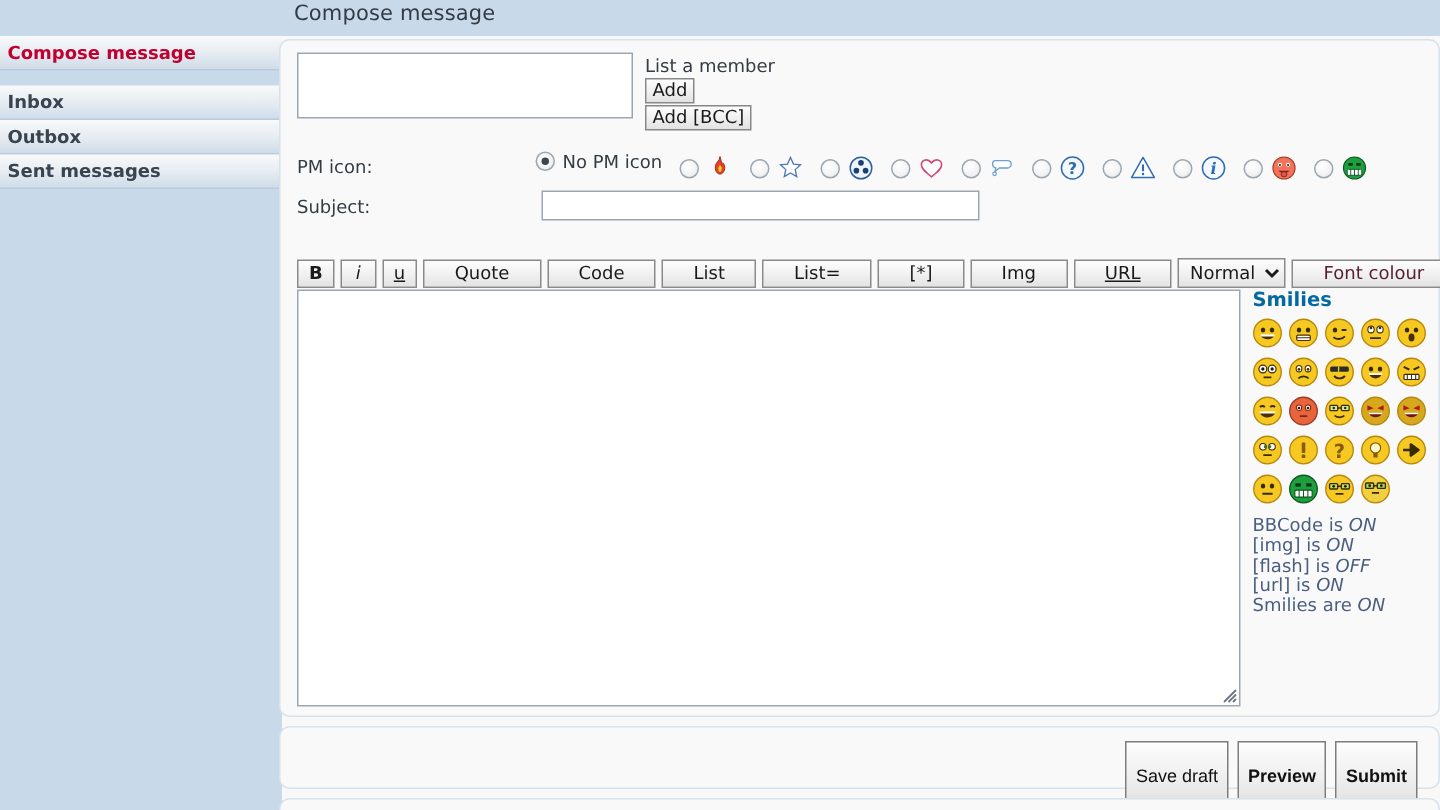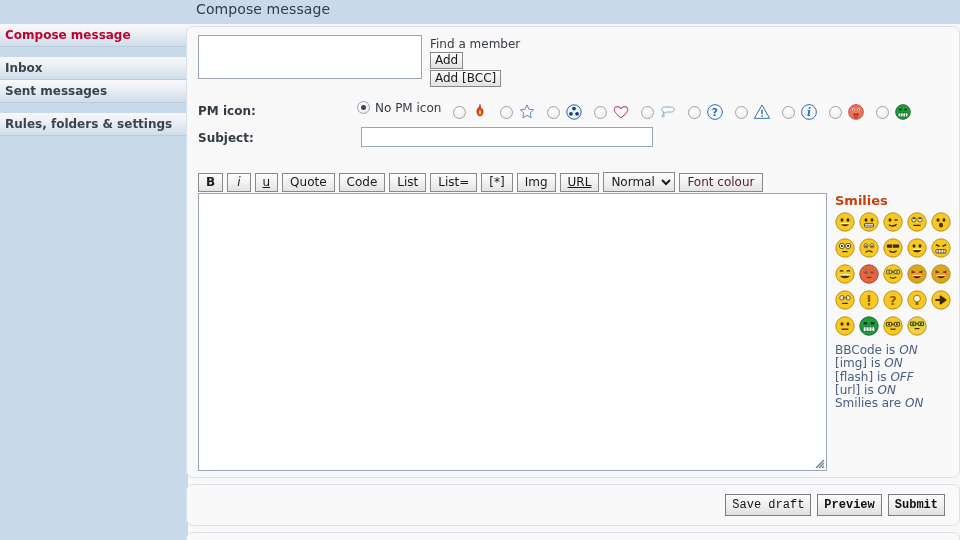--- a/index.html
+++ b/index.html
@@ -101,21 +101,21 @@
     padding: 0px 4px;
     line-height: 15px;
     cursor: pointer;
   }
   #addbtn { position: absolute; left: 243px; top: 25px; }
   #addbccbtn { position: absolute; left: 243px; top: 43px; }
 
   
   .flabel {
     position: absolute;
-    font-size: 12px; font-weight: bold; color: #333b44; text-align: center;
+    font-size: 12px; font-weight: normal; color: #333b44; text-align: center;
   }
   #lbl-pmicon { left: 11px; top: 77px; }
   #lbl-subject { left: 11px; top: 104px; }
 
   
   #pmicons {
     position: absolute; left: 170px; top: 74px;
     display: flex; height: 22px;
   }
   .radio {
@@ -148,21 +148,21 @@
   
   #toolbar {
     position: absolute; left: 11px; top: 145px;
     display: flex; align-items: center; gap: 4px;
   }
   .tbtn {
     font-family: "DejaVu Sans", "Liberation Sans", sans-serif;
     font-size: 12px; color: #1a1a1a;
     background: linear-gradient(to bottom,#fdfdfd 0%,#f0f0f0 55%,#e3e3e3 100%);
     border: 1px solid #8a8a8a;
-    padding: 1px 7px; line-height: 15px;
+    padding: 1px 20px; line-height: 15px;
     cursor: pointer; white-space: nowrap;
   }
   .tbtn.b { font-weight: bold; padding: 1px 7px; }
   .tbtn.i { font-style: italic; padding: 1px 9px; }
   .tbtn.u { text-decoration: underline; padding: 1px 7px; }
   .tbtn.url { text-decoration: underline; }
   #fontsize {
     font-family: "DejaVu Sans", "Liberation Sans", sans-serif;
     font-size: 12px;
     background: linear-gradient(to bottom,#fdfdfd 0%,#f0f0f0 55%,#e3e3e3 100%);
@@ -188,21 +188,21 @@
     padding: 3px;
   }
   #grip {
     position: absolute; right: 2px; bottom: 2px;
     width: 12px; height: 12px; pointer-events: none;
   }
 
   
   #smilies-panel { position: absolute; left: 648px; top: 166px; width: 118px; }
   #smilies-title {
-    font-size: 13px; font-weight: bold; color: #c2410c;
+    font-size: 13px; font-weight: bold; color: #0369a1;
     margin-bottom: 4px;
   }
   #smilies-grid {
     display: grid;
     grid-template-columns: repeat(5, 24px);
     grid-auto-rows: 24px;
     gap: 2px 0px;
   }
   .smi { width: 20px; height: 20px; display: block; cursor: pointer; }
   #bbstatus {
@@ -210,25 +210,25 @@
     font-size: 12px; color: #4a5e80; line-height: 13.3px;
   }
   #bbstatus .v { font-style: italic; margin-top: 36px; }
 
   
   #actions {
     position: absolute; right: 14px; top: 9px;
     display: flex; gap: 6px; align-items: center;
   }
   .abtn {
-    font-family: Liberation Mono, monospace;
+    font-family: Liberation Sans, sans-serif;
     font-size: 12px; color: #111111;
     background: linear-gradient(to bottom,#fdfdfd 0%,#eeeeee 55%,#e0e0e0 100%);
     border: 1px solid #7d7d7d;
-    padding: 2px 6px; line-height: 16px;
+    padding: 14px 6px; line-height: 16px;
     cursor: pointer;
   }
   .abtn.bold { font-weight: bold; }
 
   
   #chkrow {
     position: absolute; left: 12px; top: 6px;
     display: flex; align-items: center; gap: 5px;
   }
   #chklabel { font-size: 12px; color: #333b44; }
@@ -239,31 +239,31 @@
 <div id="below"></div>
 
 <div id="topband"></div>
 <div id="page-title">Compose message</div>
 
 <div id="sidebar">
   <div id="sidebar-groups">
       <div class="side-item active"><span>Compose message</span></div>
       <div class="side-gap"></div>
       <div class="side-item"><span>Inbox</span></div>
+      <div class="side-item"><span>Outbox</span></div>
       <div class="side-item"><span>Sent messages</span></div>
       <div class="side-gap"></div>
-      <div class="side-item"><span>Rules, folders &amp; settings</span></div>
     </div>
 </div>
 
 <div id="panel">
 
   <textarea id="recipients" placeholder="" style=""></textarea>
 
-  <div id="findmember">Find a member</div>
+  <div id="findmember">List a member</div>
   <button id="addbtn" class="sbtn">Add</button>
   <button id="addbccbtn" class="sbtn">Add [BCC]</button>
 
   <div class="flabel" id="lbl-pmicon">PM icon:</div>
   <div class="flabel" id="lbl-subject">Subject:</div>
 
   <div id="pmicons">
     <span class="radio on"></span>
     <span id="nopm-label">No PM icon</span>
     <span id="pmicon-slots" style="display:flex;align-items:center;">

